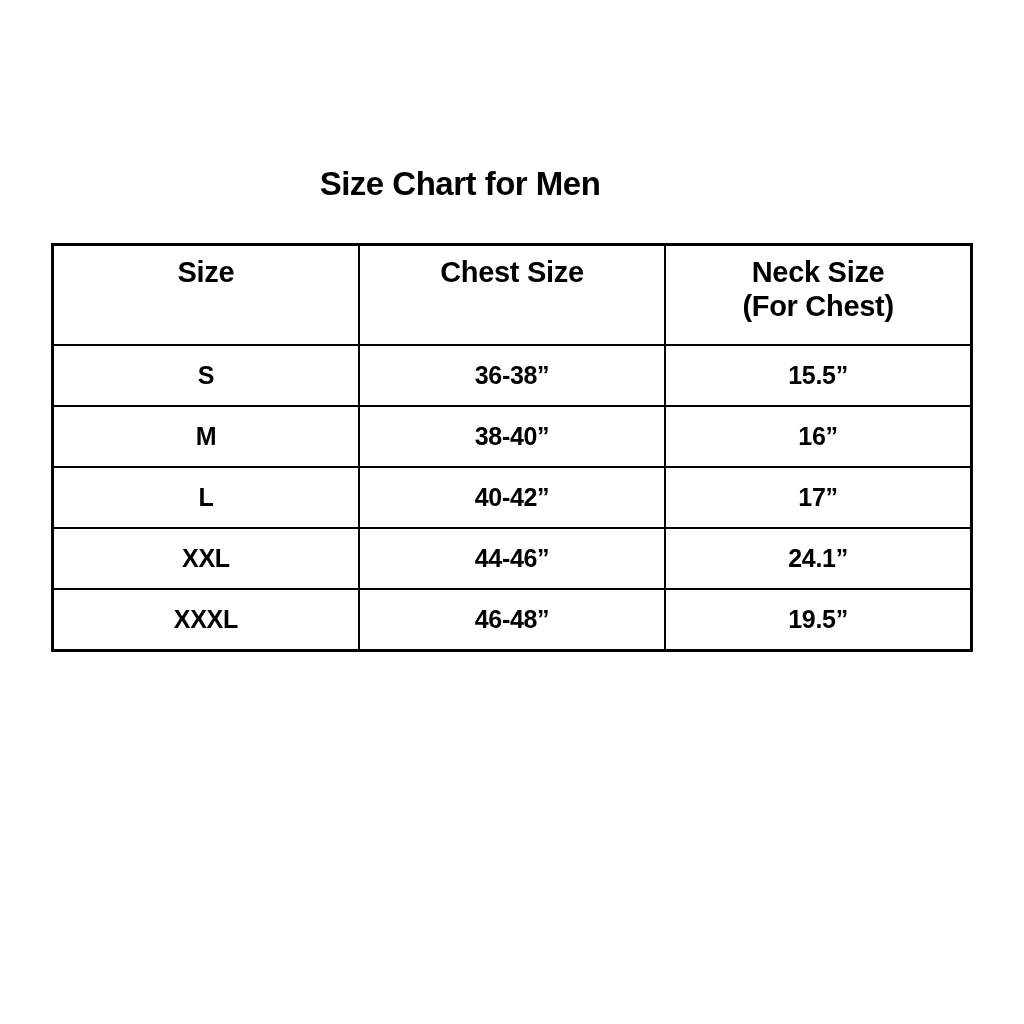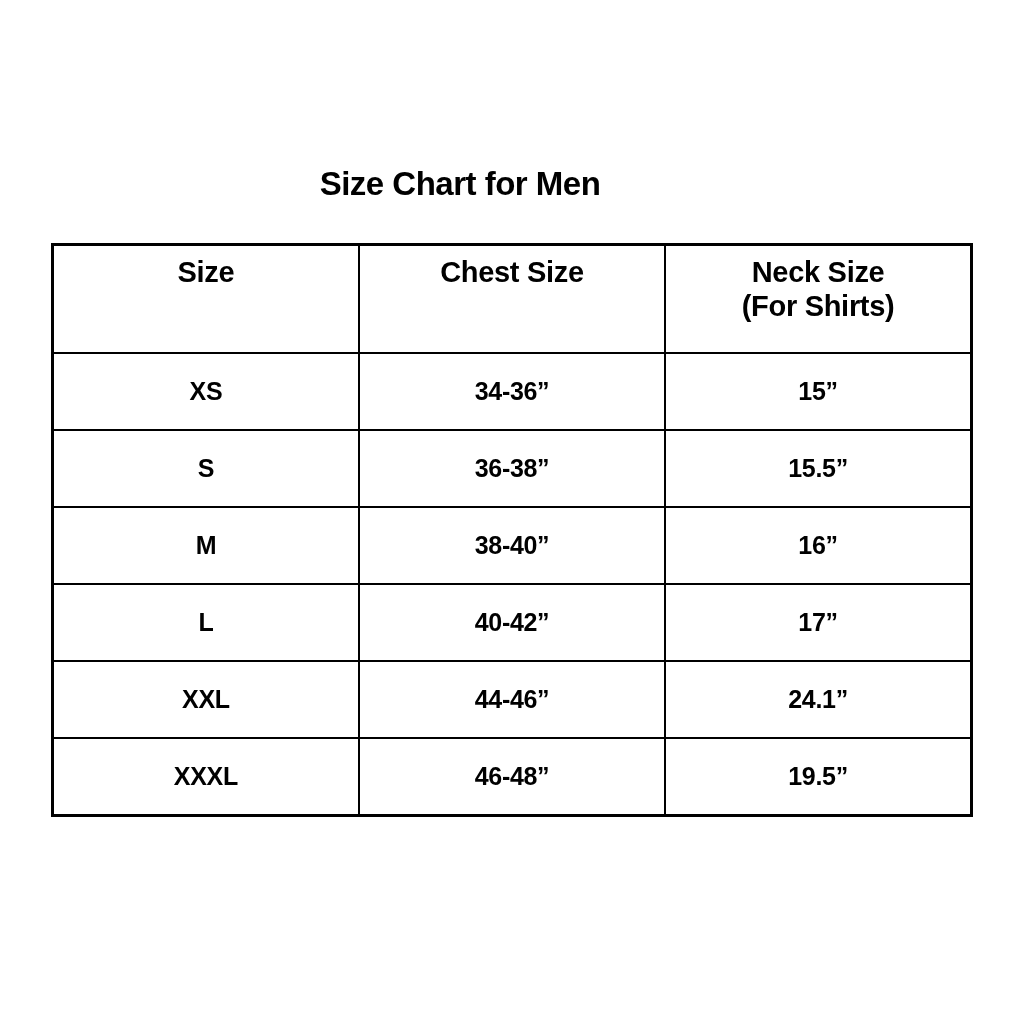--- a/index.html
+++ b/index.html
@@ -41,21 +41,21 @@
     border-collapse: collapse;
     table-layout: fixed;
     border: 3px solid #000000;
   }
   table.size-table th,
   table.size-table td {
     border: 2px solid #000000;
     text-align: center;
     font-weight: 700;
     background: #ffffff;
-    padding: 12px;
+    padding: 4px;
   }
   table.size-table th {
     height: 85px;
     vertical-align: top;
     padding-top: 9px;
     font-size: 29px;
     line-height: 34px;
     letter-spacing: -0.3px;
   }
   table.size-table td {
@@ -79,30 +79,25 @@
         <th>
           <div>Size</div>
           <div></div>
         </th>
         <th>
           <div>Chest Size</div>
           <div></div>
         </th>
         <th>
           <div>Neck Size</div>
-          <div>(For Shirts)</div>
+          <div>(For Chest)</div>
         </th>
       </tr>
     </thead>
     <tbody>
-      <tr>
-        <td>XS</td>
-        <td>34-36”</td>
-        <td>15”</td>
-      </tr>
       <tr>
         <td>S</td>
         <td>36-38”</td>
         <td>15.5”</td>
       </tr>
       <tr>
         <td>M</td>
         <td>38-40”</td>
         <td>16”</td>
       </tr>

